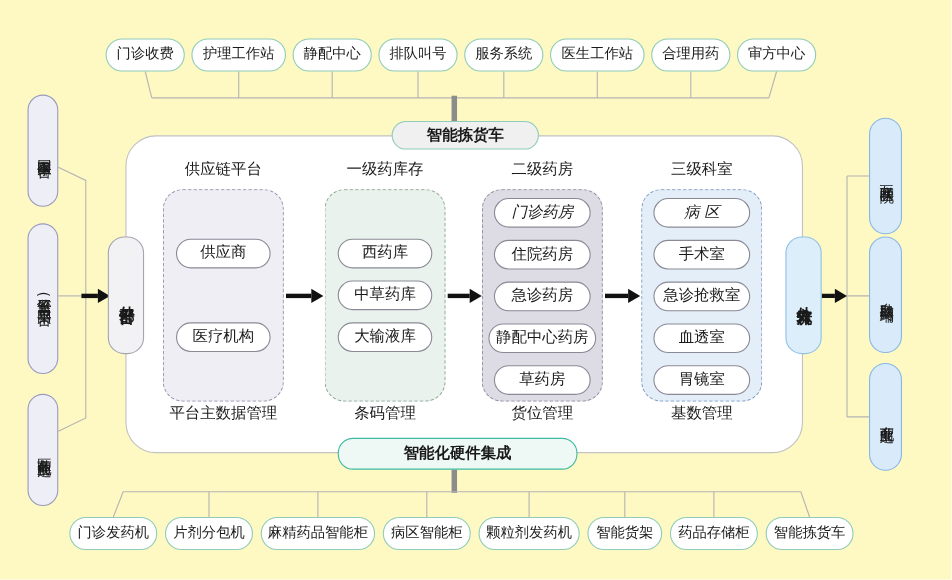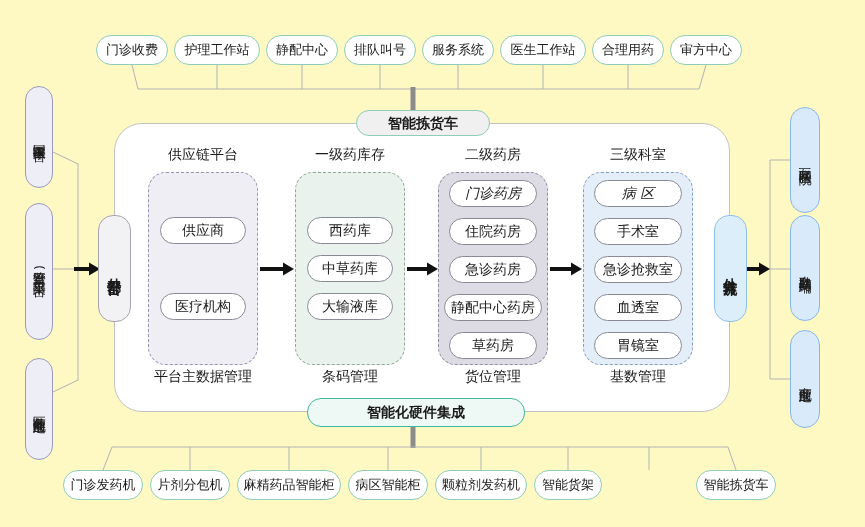--- a/index.html
+++ b/index.html
@@ -162,15 +162,16 @@
   <div class="abs node vpill rightpill" style="left:790px;top:330px;width:30px;height:98px;">商业配送</div>
 
   <div class="abs node ctr hub hub-bottom" style="left:307px;top:398px;width:218px;height:29px;">智能化硬件集成</div>
 
   <div class="abs node ctr sysbox" style="left:63px;top:470px;width:80px;">门诊发药机</div>
   <div class="abs node ctr sysbox" style="left:150px;top:470px;width:80px;">片剂分包机</div>
   <div class="abs node ctr sysbox" style="left:237px;top:470px;width:104px;">麻精药品智能柜</div>
   <div class="abs node ctr sysbox" style="left:348px;top:470px;width:80px;">病区智能柜</div>
   <div class="abs node ctr sysbox" style="left:435px;top:470px;width:92px;">颗粒剂发药机</div>
   <div class="abs node ctr sysbox" style="left:534px;top:470px;width:68px;">智能货架</div>
+  <div class="abs node ctr sysbox" style="left:609px;top:470px;width:80px;">药品存储柜</div>
   <div class="abs node ctr sysbox" style="left:696px;top:470px;width:80px;">智能拣货车</div>
 
 </div>
 
 </body></html>

